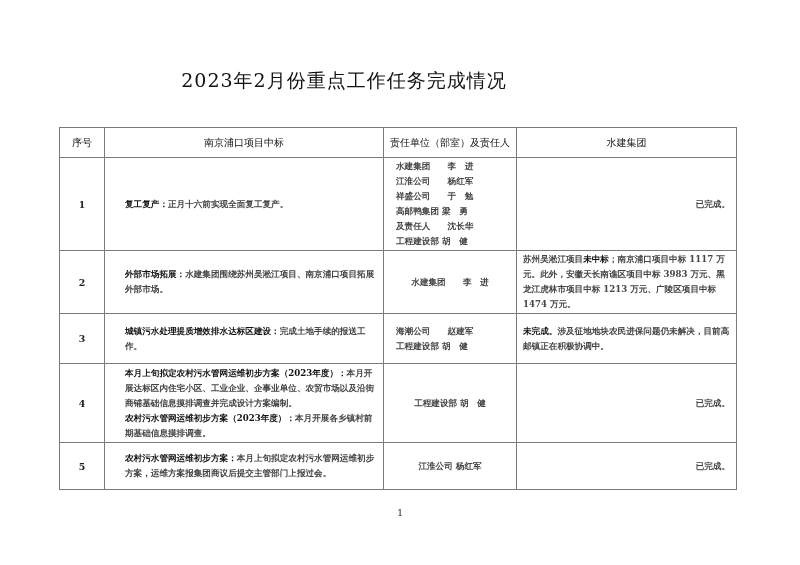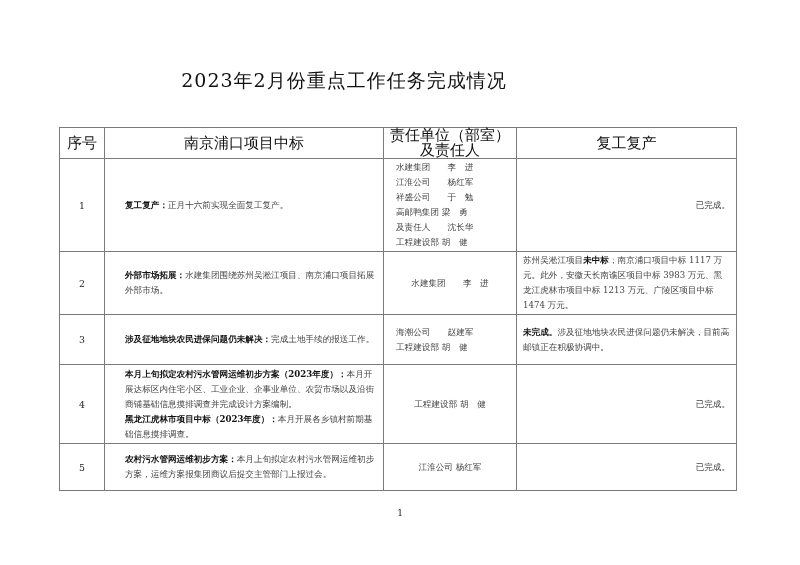--- a/index.html
+++ b/index.html
@@ -2,22 +2,22 @@
 <html><head>
 <meta charset="utf-8">
 <style>
   html, body { margin: 0; padding: 0; background: #ffffff; }
   body { width: 800px; height: 565px; position: relative; overflow: hidden;
          font-family: "DejaVu Serif", "Liberation Serif", serif; color: #222; }
   .title { position: absolute; left: 0; top: 68px; width: 688px; text-align: center;
            font-size: 19px; letter-spacing: 1px; color: #111; }
   table { position: absolute; left: 59px; top: 127px; width: 677px;
           border-collapse: collapse; table-layout: fixed; font-size: 8.6px; }
-  td, th { border: 1px solid #7a7a7a; padding: 0 6px; vertical-align: middle; line-height: 15px; }
-  th { font-weight: normal; height: 29px; font-size: 15px; text-align: center; color: #111; }
+  td, th { border: 1px solid #7a7a7a; padding: 0 6px; vertical-align: middle; line-height: 15px; font-weight: bold; }
+  th { font-weight: normal; height: 29px; font-size: 10px; text-align: center; color: #111; }
   td.num { text-align: center; font-size: 9.4px; }
   td.task { text-align: left; color: #444; padding-left: 20px; }
   td.task b { color: #111; }
   td.unit { text-align: center; color: #444; }
   td.status { text-align: right; color: #444; }
   td.status.left { text-align: left; }
   td.status b { color: #111; }
   .unitline { display: block; text-align: left; padding-left: 6px; white-space: pre; }
   .page-num { position: absolute; left: 0; width: 800px; top: 508px; text-align: center; font-size: 9px; }
 </style>
@@ -31,21 +31,21 @@
     <col style="width:45px">
     <col style="width:279px">
     <col style="width:133px">
     <col style="width:220px">
   </colgroup>
   <thead>
     <tr>
       <th>序号</th>
       <th>南京浦口项目中标</th>
       <th>责任单位（部室）及责任人</th>
-      <th>复工复产</th>
+      <th>水建集团</th>
     </tr>
   </thead>
   <tbody>
 
     <tr style="height:93px">
       <td class="num">1</td>
       <td class="task">
         <b>复工复产：</b><span>正月十六前实现全面复工复产。</span>
       </td>
       <td class="unit">
@@ -68,36 +68,36 @@
         <span style="white-space:pre">水建集团　　李　进</span>
       </td>
       <td class="status left">
         <span>苏州吴淞江项目</span><b>未中标</b><span>；南京浦口项目中标 1117 万元。此外，安徽天长南谯区项目中标 3983 万元、黑龙江虎林市项目中标 1213 万元、广陵区项目中标 1474 万元。</span>
       </td>
     </tr>
 
     <tr style="height:50px">
       <td class="num">3</td>
       <td class="task">
-        <b>涉及征地地块农民进保问题仍未解决：</b><span>完成土地手续的报送工作。</span>
+        <b>城镇污水处理提质增效排水达标区建设：</b><span>完成土地手续的报送工作。</span>
       </td>
       <td class="unit">
         <span class="unitline">海潮公司　　赵建军</span>
         <span class="unitline">工程建设部 胡　健</span>
       </td>
       <td class="status left">
         <b>未完成。</b><span>涉及征地地块农民进保问题仍未解决，目前高邮镇正在积极协调中。</span>
       </td>
     </tr>
 
     <tr style="height:79px">
       <td class="num">4</td>
       <td class="task">
         <b>本月上旬拟定农村污水管网运维初步方案（2023年度）：</b><span>本月开展达标区内住宅小区、工业企业、企事业单位、农贸市场以及沿街商铺基础信息摸排调查并完成设计方案编制。</span><br>
-        <b>黑龙江虎林市项目中标（2023年度）：</b><span>本月开展各乡镇村前期基础信息摸排调查。</span>
+        <b>农村污水管网运维初步方案（2023年度）：</b><span>本月开展各乡镇村前期基础信息摸排调查。</span>
       </td>
       <td class="unit">
         <span style="white-space:pre">工程建设部 胡　健</span>
       </td>
       <td class="status">已完成。</td>
     </tr>
 
     <tr style="height:47px">
       <td class="num">5</td>
       <td class="task">

